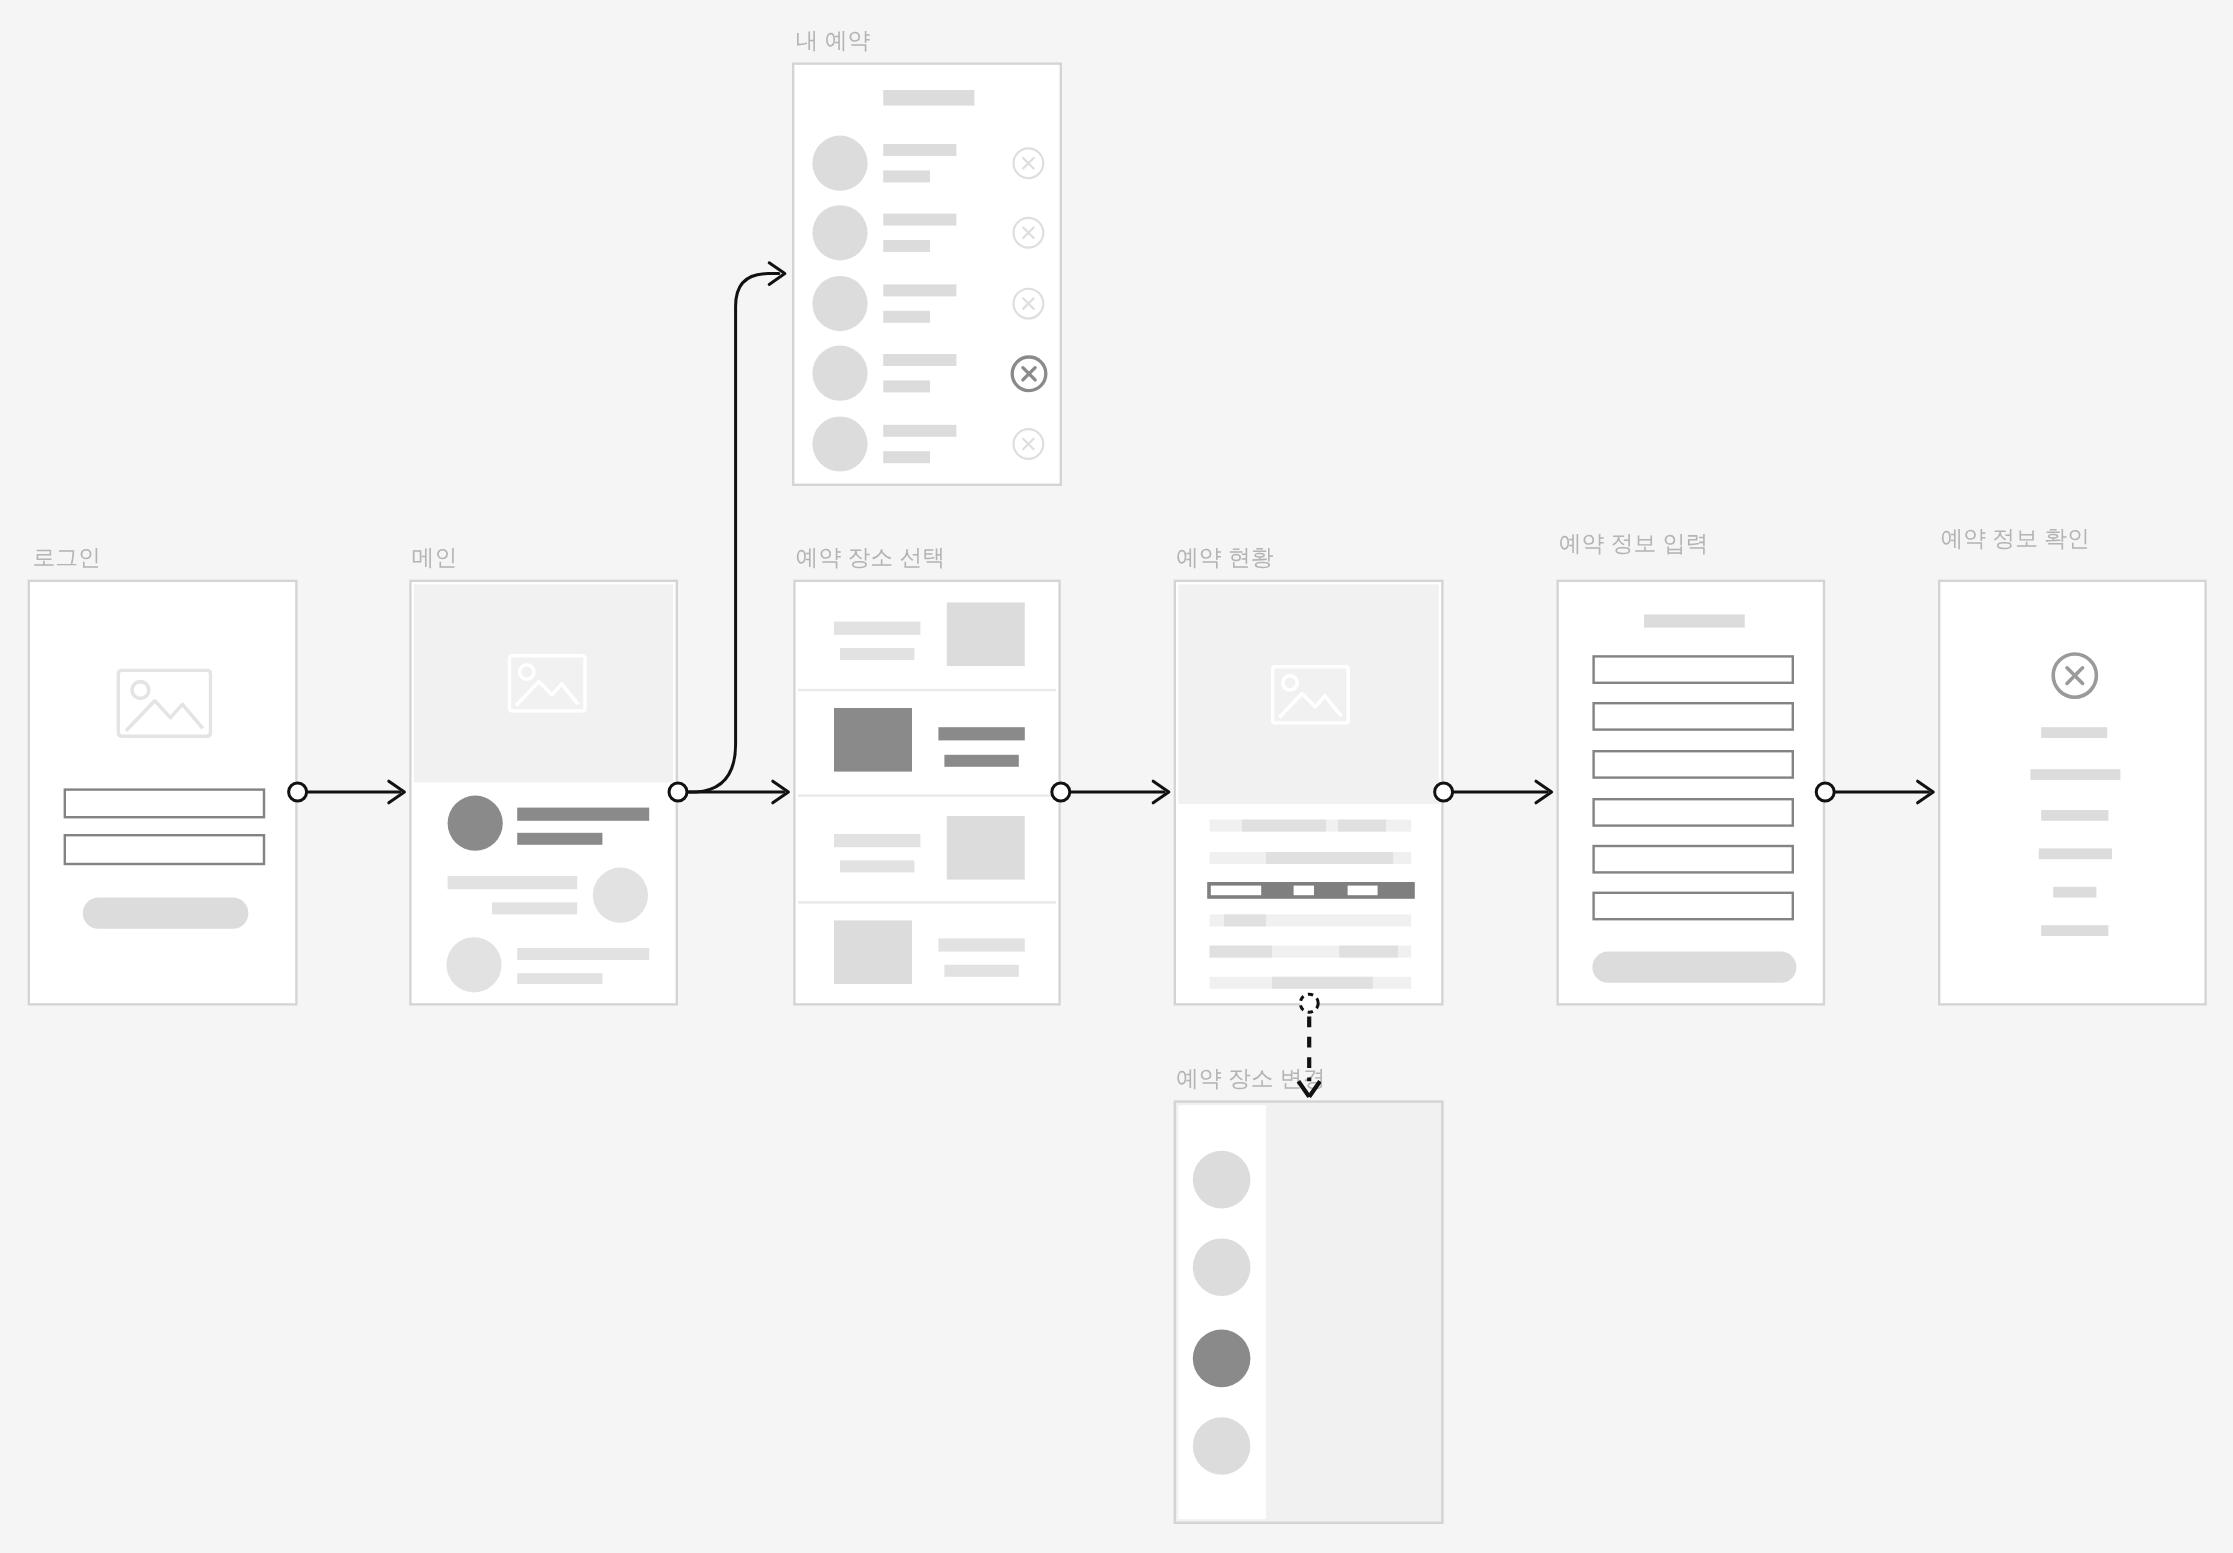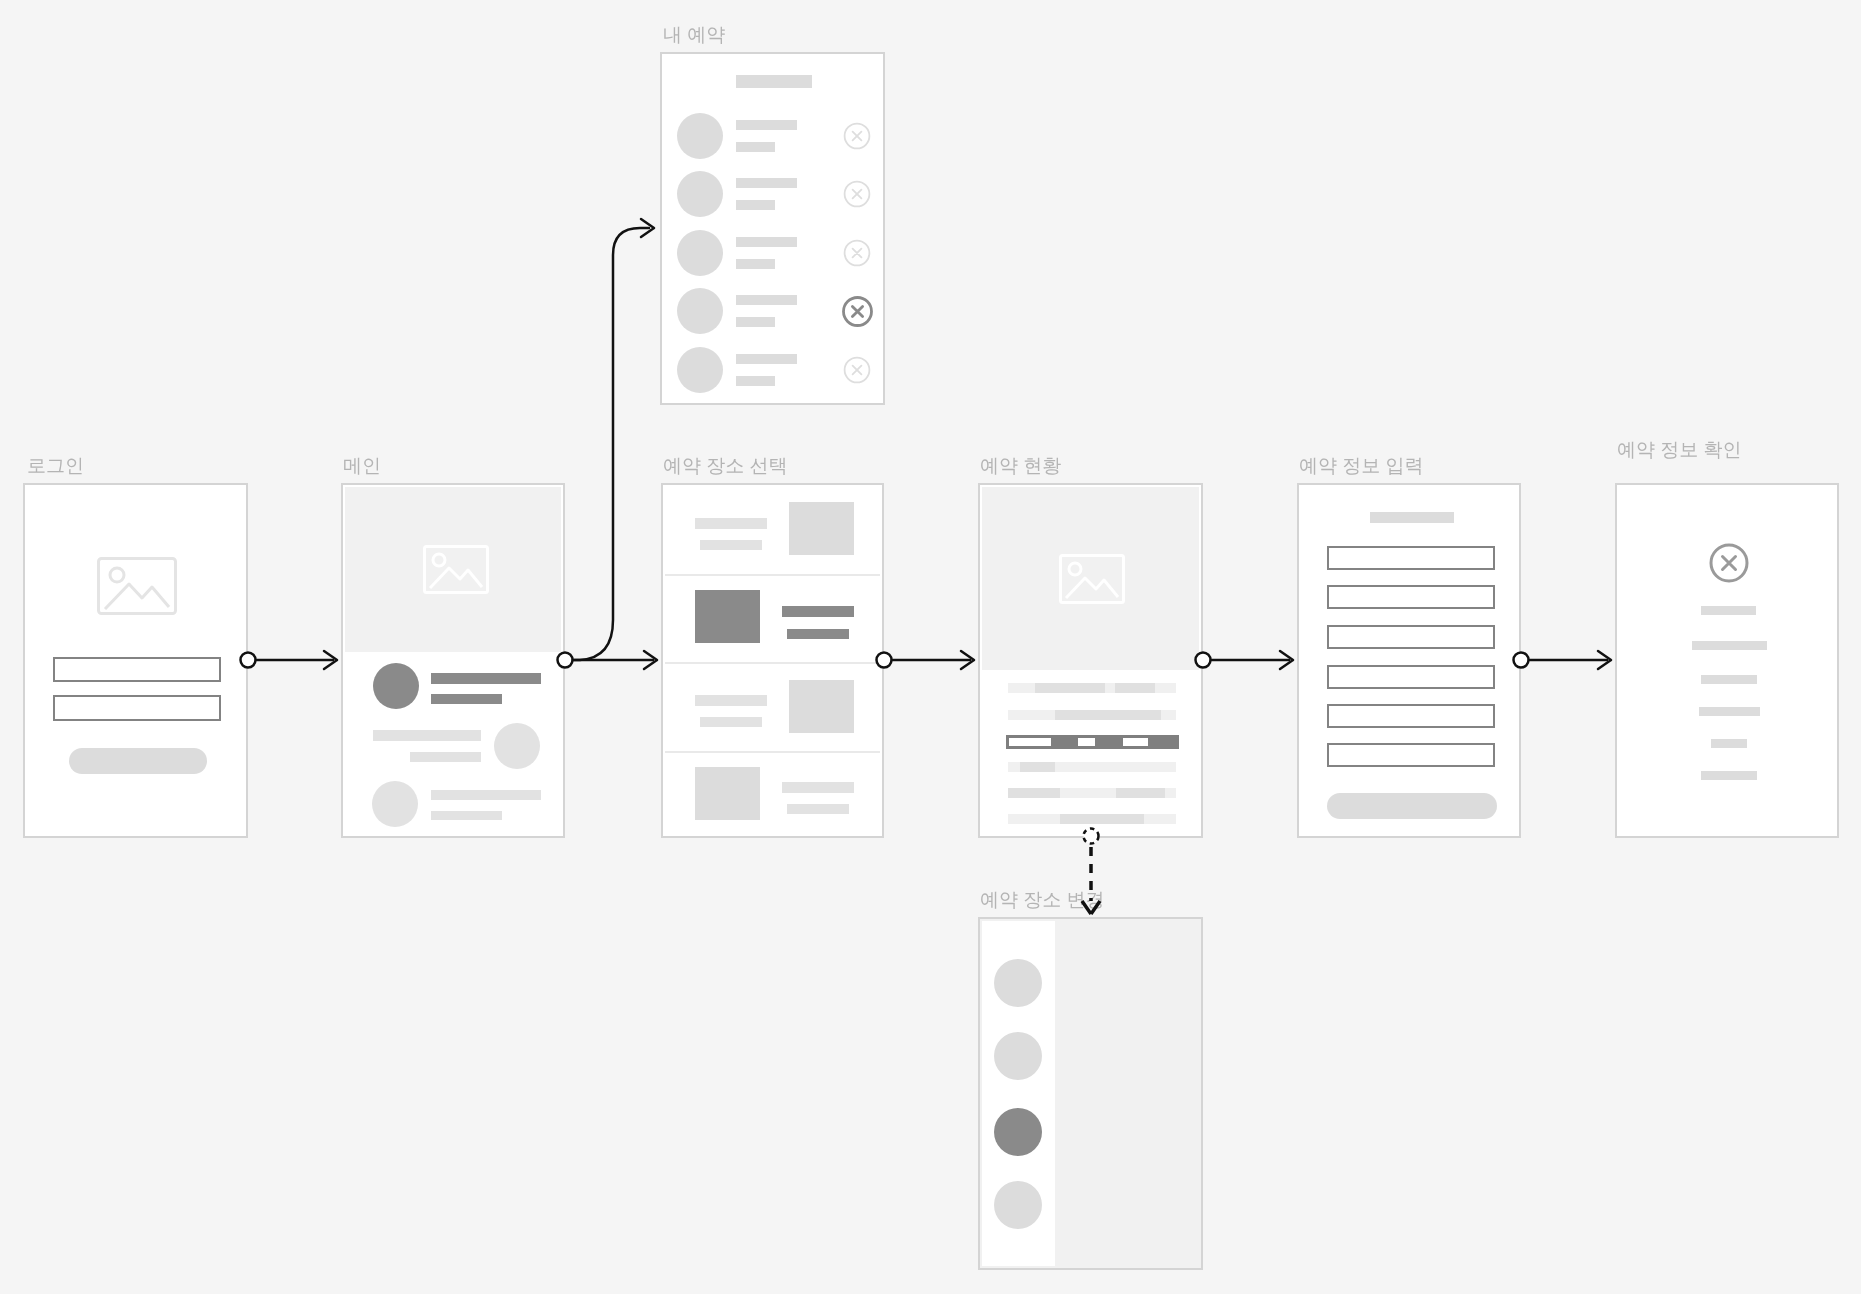--- a/index.html
+++ b/index.html
@@ -27,21 +27,21 @@
 </head>
 <body>
 
 <div class="canvas">
 
   <div class="flabel" style="left:663px;top:24px;text-align:center;">내 예약</div>
   <div class="flabel" style="left:27px;top:455px;">로그인</div>
   <div class="flabel" style="left:343px;top:455px;">메인</div>
   <div class="flabel" style="left:663px;top:455px;">예약 장소 선택</div>
   <div class="flabel" style="left:980px;top:455px;">예약 현황</div>
-  <div class="flabel" style="left:1299px;top:455px;">예약 정보 입력</div>
+  <div class="flabel" style="left:1299px;top:443px;">예약 정보 입력</div>
   <div class="flabel" style="left:1617px;top:439px;">예약 정보 확인</div>
   <div class="flabel" style="left:980px;top:889px;">예약 장소 변경</div>
 
   <div class="frame" style="left:660px;top:52px;width:225px;height:353px;">
     <div class="el bar" style="left:74px;top:21px;width:76px;height:13px;"></div>
 
     <div class="el circ bar" style="left:15px;top:59px;width:46px;height:46px;"></div>
     <div class="el bar" style="left:74px;top:66px;width:61px;height:10px;"></div>
     <div class="el bar" style="left:74px;top:88px;width:39px;height:10px;"></div>
     <div class="el" style="left:181px;top:68px;">

